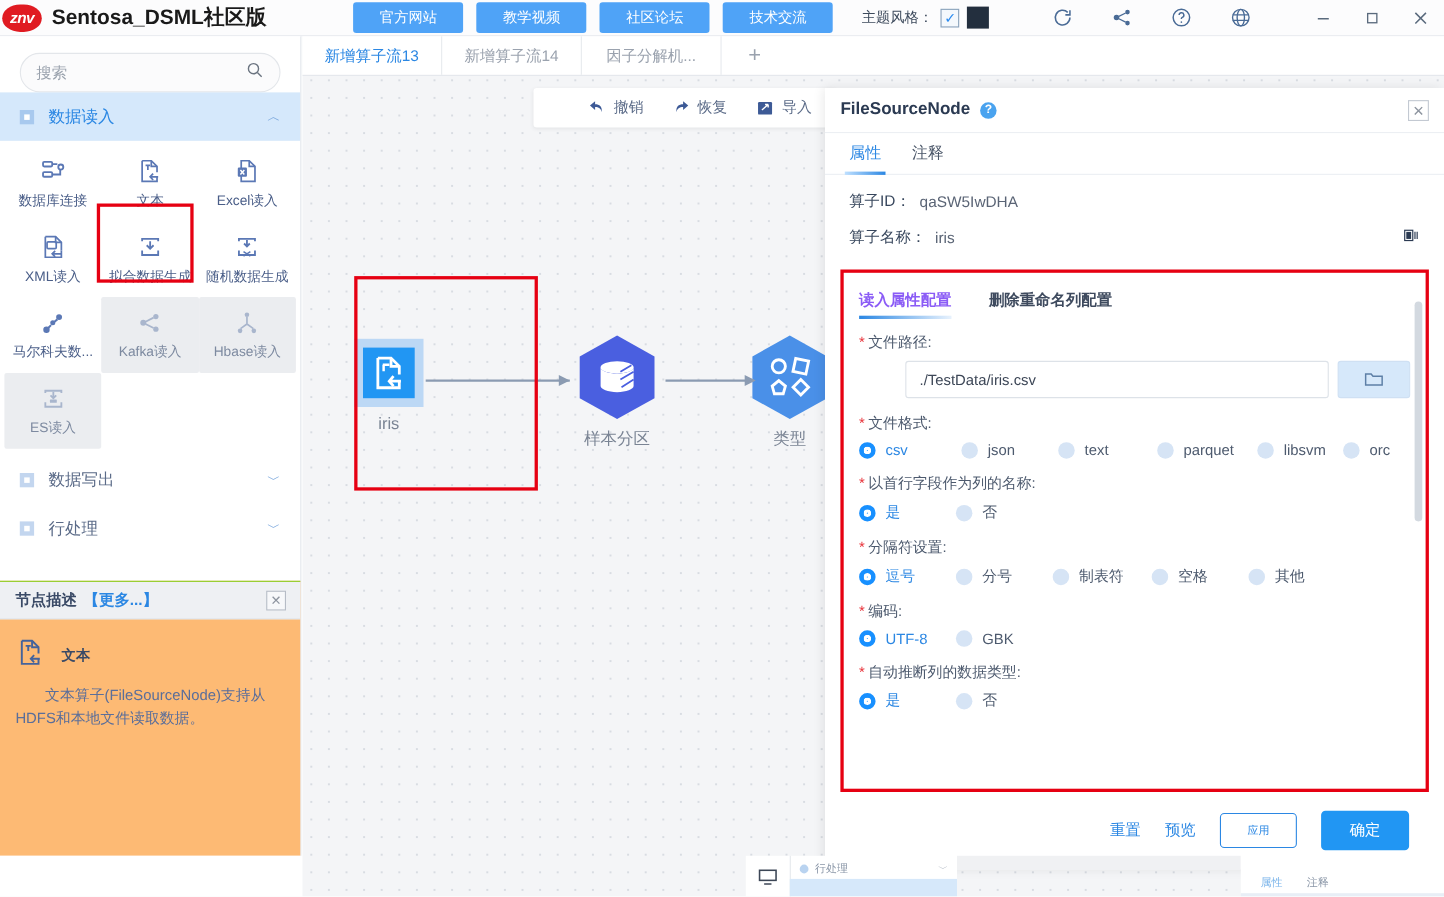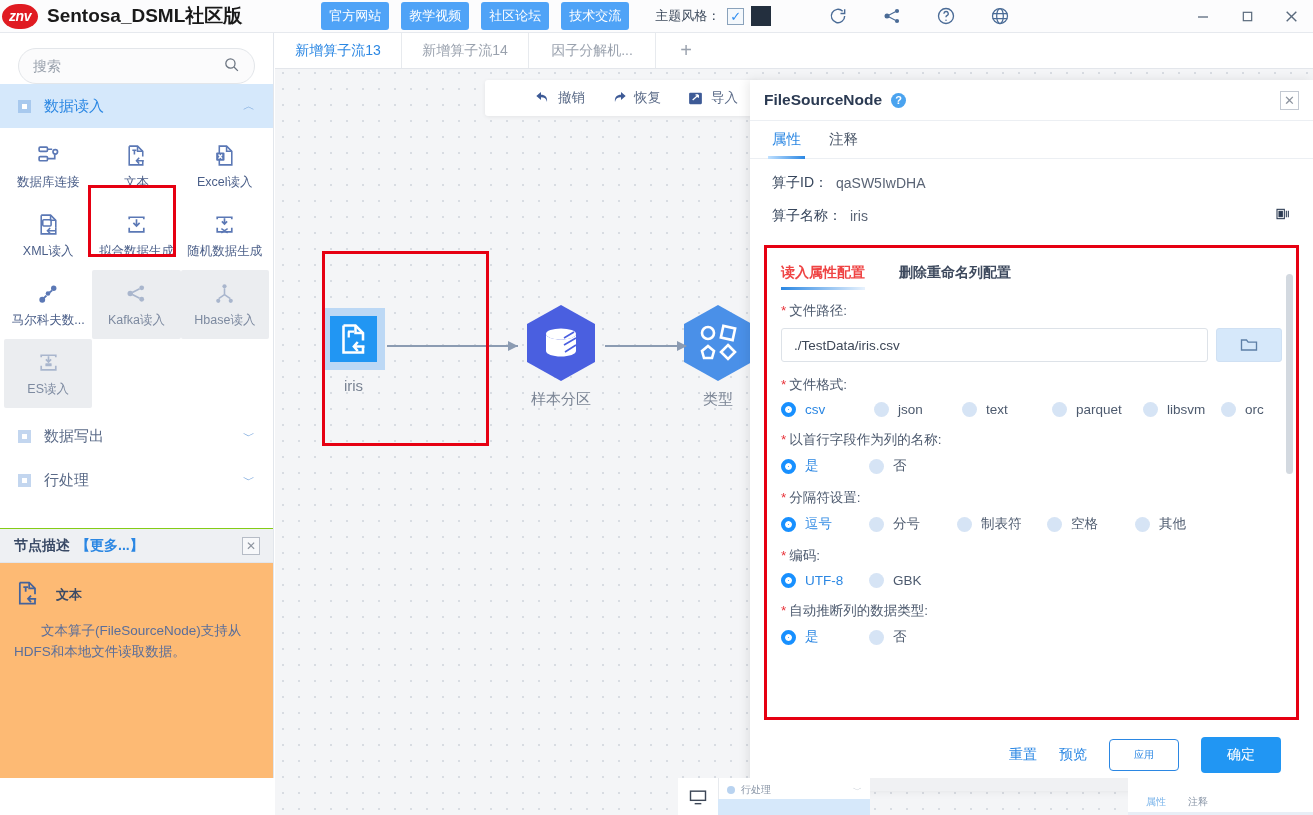--- a/index.html
+++ b/index.html
@@ -24,21 +24,21 @@
     color: #fff; font-weight: bold; font-size: 14px; font-style: italic;
     letter-spacing: -0.5px; flex: none;
   }
   .app-title {
     font-size: 19px; font-weight: bold; color: #1a1a1a; margin-left: 9px;
     white-space: nowrap;
   }
   .nav-btns { display: flex; gap: 12px; margin-left: 79px; }
   .nav-btn {
     background: #4fa3f7; color: #fff; font-size: 13px;
-    padding: 5px 8px; border-radius: 3px; border: none; cursor: pointer;
+    padding: 5px 24px; border-radius: 3px; border: none; cursor: pointer;
     white-space: nowrap; font-family: "Liberation Sans", sans-serif;
   }
   .theme-wrap { display: flex; align-items: center; margin-left: 26px; gap: 7px; }
   .theme-label { font-size: 13px; color: #3d4a5c; }
   .theme-check {
     width: 17px; height: 17px; border: 1px solid #8aa2bb; background: #f4f8fc;
     display: flex; align-items: center; justify-content: center;
     color: #2d8cf0; font-size: 13px; line-height: 1; cursor: pointer;
   }
   .theme-swatch { width: 20px; height: 20px; background: #232f3e; cursor: pointer; }
@@ -200,30 +200,30 @@
   .meta-val { color: #5a6475; margin-left: 8px; }
   .meta-ico { margin-left: auto; color: #2b3a52; cursor: pointer; }
 
   .cfg-box {
     margin: 6px 14px 0 14px; border: 3px solid #e60012; flex: 1;
     position: relative; overflow: hidden;
   }
   .cfg-inner { padding: 10px 14px 0 14px; height: 100%; overflow: hidden; position: relative; }
   .cfg-tabs { display: flex; gap: 34px; align-items: center; height: 30px; }
   .cfg-tab { font-size: 14px; font-weight: bold; cursor: pointer; position: relative; }
-  .cfg-tab.active { color: #ef4444; }
+  .cfg-tab.active { color: #8b5cf6; }
   .cfg-tab.idle { color: #3e4a5e; text-align: right; }
   .cfg-tab.active::after {
     content:""; position:absolute; left:0; right:0; bottom:-8px; height:3px;
     background: linear-gradient(90deg,#2b87e3,#e8f2fd);
   }
   .fld { margin-top: 14px; }
   .fld-lbl { font-size: 13.5px; color: #4d5a6e; margin-bottom: 8px; }
   .req { color: #e8333a; margin-right: 3px; }
-  .path-row { display: flex; align-items: stretch; gap: 8px; }
+  .path-row { display: flex; align-items: stretch; gap: 8px; margin-left: 42px; }
   .path-input {
     flex: 1; height: 34px; border: 1px solid #dde2e8; border-radius: 3px;
     padding: 0 12px; font-size: 13.5px; color: #3d4757; outline: none;
     font-family: "Liberation Sans", sans-serif; background: #fff;
   }
   .browse-btn {
     width: 66px; height: 34px; background: #d6e8fa; border: 1px solid #cfe0f3;
     border-radius: 3px; display: flex; align-items: center; justify-content: center;
     color: #5d7fa6; cursor: pointer;
   }

